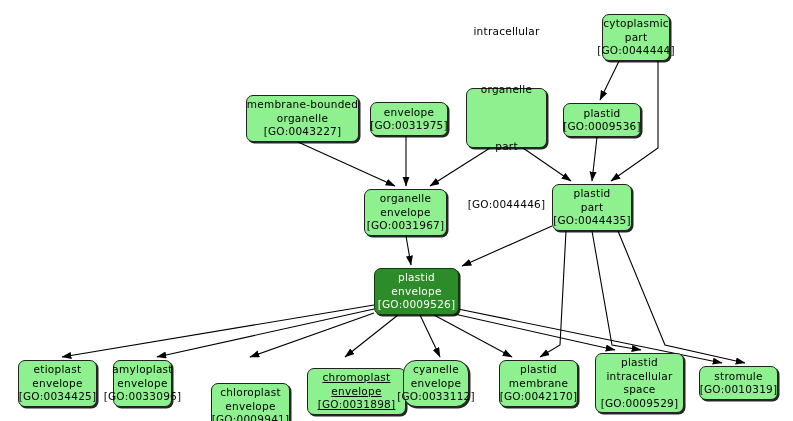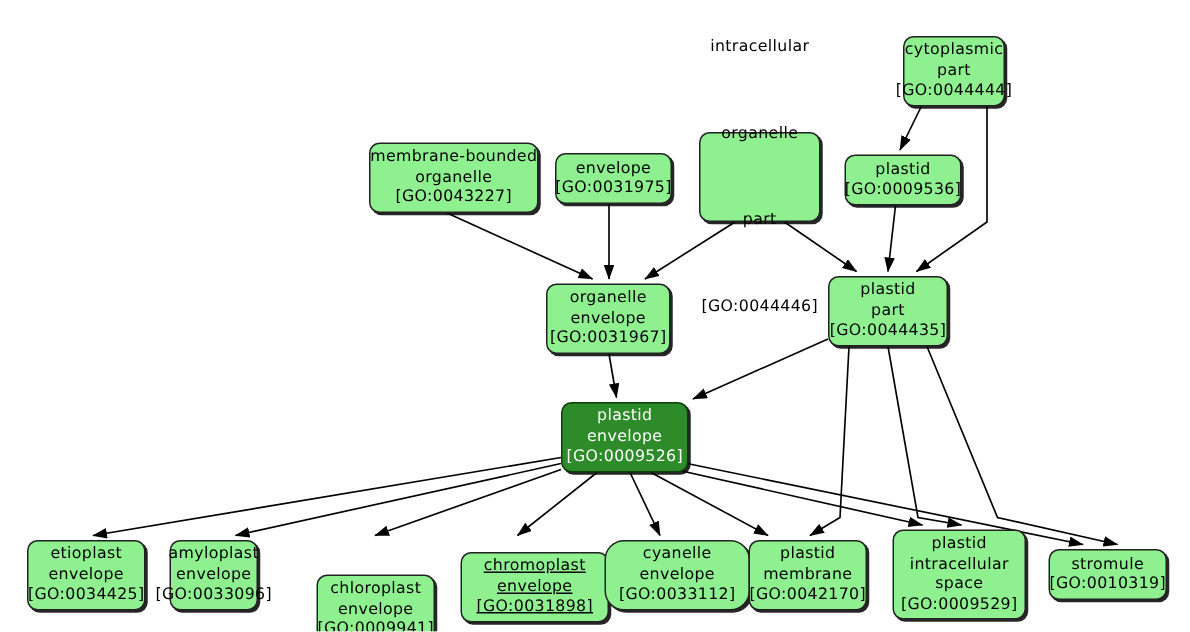--- a/index.html
+++ b/index.html
@@ -80,21 +80,21 @@
         <path d="M 374 309 L 157 357" fill="none" stroke="#000000" stroke-width="1.1" marker-end="url(#arrow)"></path>
         <path d="M 374 313 L 250 357" fill="none" stroke="#000000" stroke-width="1.1" marker-end="url(#arrow)"></path>
         <path d="M 398 315 L 345 357" fill="none" stroke="#000000" stroke-width="1.1" marker-end="url(#arrow)"></path>
         <path d="M 420 315 L 440 357" fill="none" stroke="#000000" stroke-width="1.1" marker-end="url(#arrow)"></path>
         <path d="M 434 315 L 512 357" fill="none" stroke="#000000" stroke-width="1.1" marker-end="url(#arrow)"></path>
         <path d="M 450 313 L 615 350" fill="none" stroke="#000000" stroke-width="1.1" marker-end="url(#arrow)"></path>
         <path d="M 458 309 L 722 363" fill="none" stroke="#000000" stroke-width="1.1" marker-end="url(#arrow)"></path>
       </g>
   </svg>
   <div id="node-layer">
-      <div class="node" style="left: 602px; top: 24px; width: 68px; height: 47px;">
+      <div class="node" style="left: 602px; top: 14px; width: 68px; height: 47px;">
         <span class="line">cytoplasmic</span>
         <span class="line">part</span>
         <span class="line">[GO:0044444]</span>
       </div>
       <div class="node" style="left: 246px; top: 95px; width: 113px; height: 47px;">
         <span class="line">membrane-bounded</span>
         <span class="line">organelle</span>
         <span class="line">[GO:0043227]</span>
       </div>
       <div class="node" style="left: 370px; top: 102px; width: 78px; height: 34px;">
@@ -139,21 +139,21 @@
       <div class="node" style="left: 211px; top: 360px; width: 79px; height: 47px; margin-top: 23px;">
         <span class="line">chloroplast</span>
         <span class="line">envelope</span>
         <span class="line">[GO:0009941]</span>
       </div>
       <div class="node" style="left: 307px; top: 368px; width: 99px; height: 47px; text-decoration: underline;">
         <span class="line">chromoplast</span>
         <span class="line">envelope</span>
         <span class="line">[GO:0031898]</span>
       </div>
-      <div class="node" style="left: 403px; top: 360px; width: 97px; height: 47px; border-radius: 13px;">
+      <div class="node" style="left: 403px; top: 360px; width: 66px; height: 47px; border-radius: 13px;">
         <span class="line">cyanelle</span>
         <span class="line">envelope</span>
         <span class="line">[GO:0033112]</span>
       </div>
       <div class="node" style="left: 499px; top: 360px; width: 79px; height: 47px;">
         <span class="line">plastid</span>
         <span class="line">membrane</span>
         <span class="line">[GO:0042170]</span>
       </div>
       <div class="node" style="left: 595px; top: 353px; width: 89px; height: 60px;">

